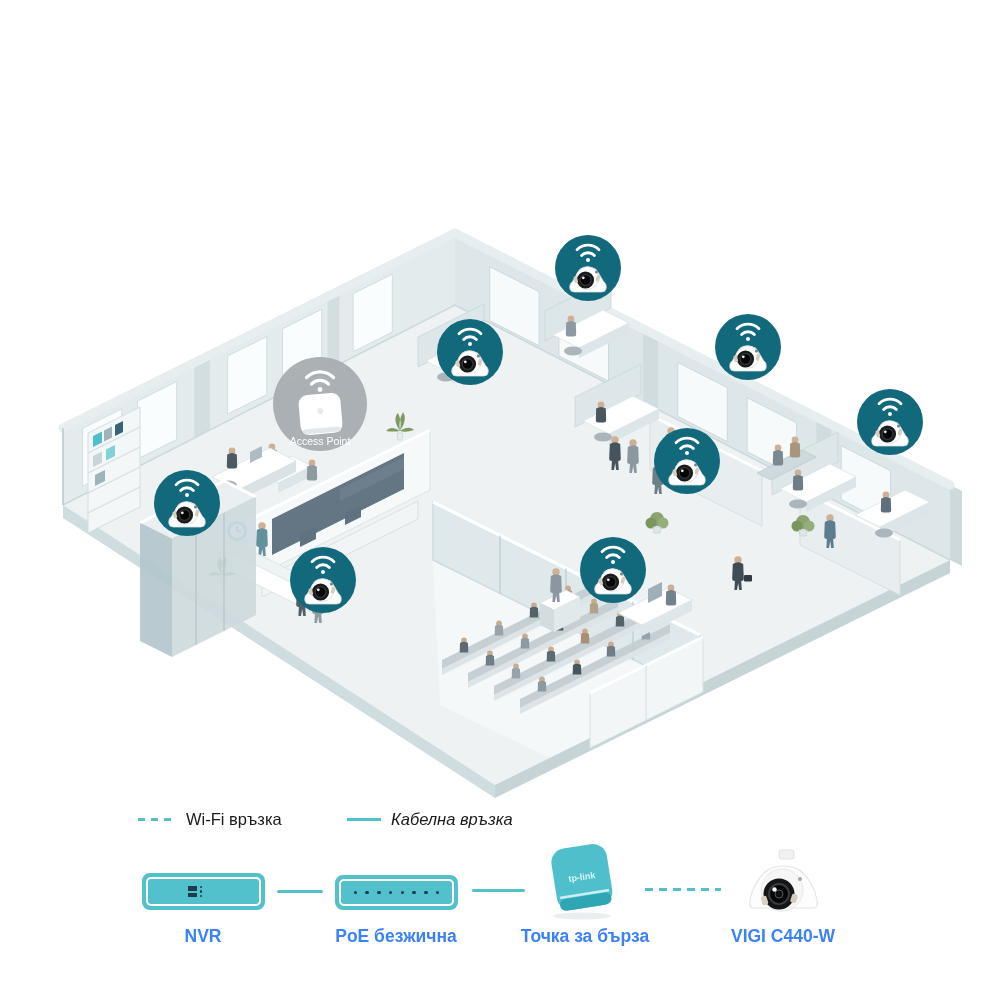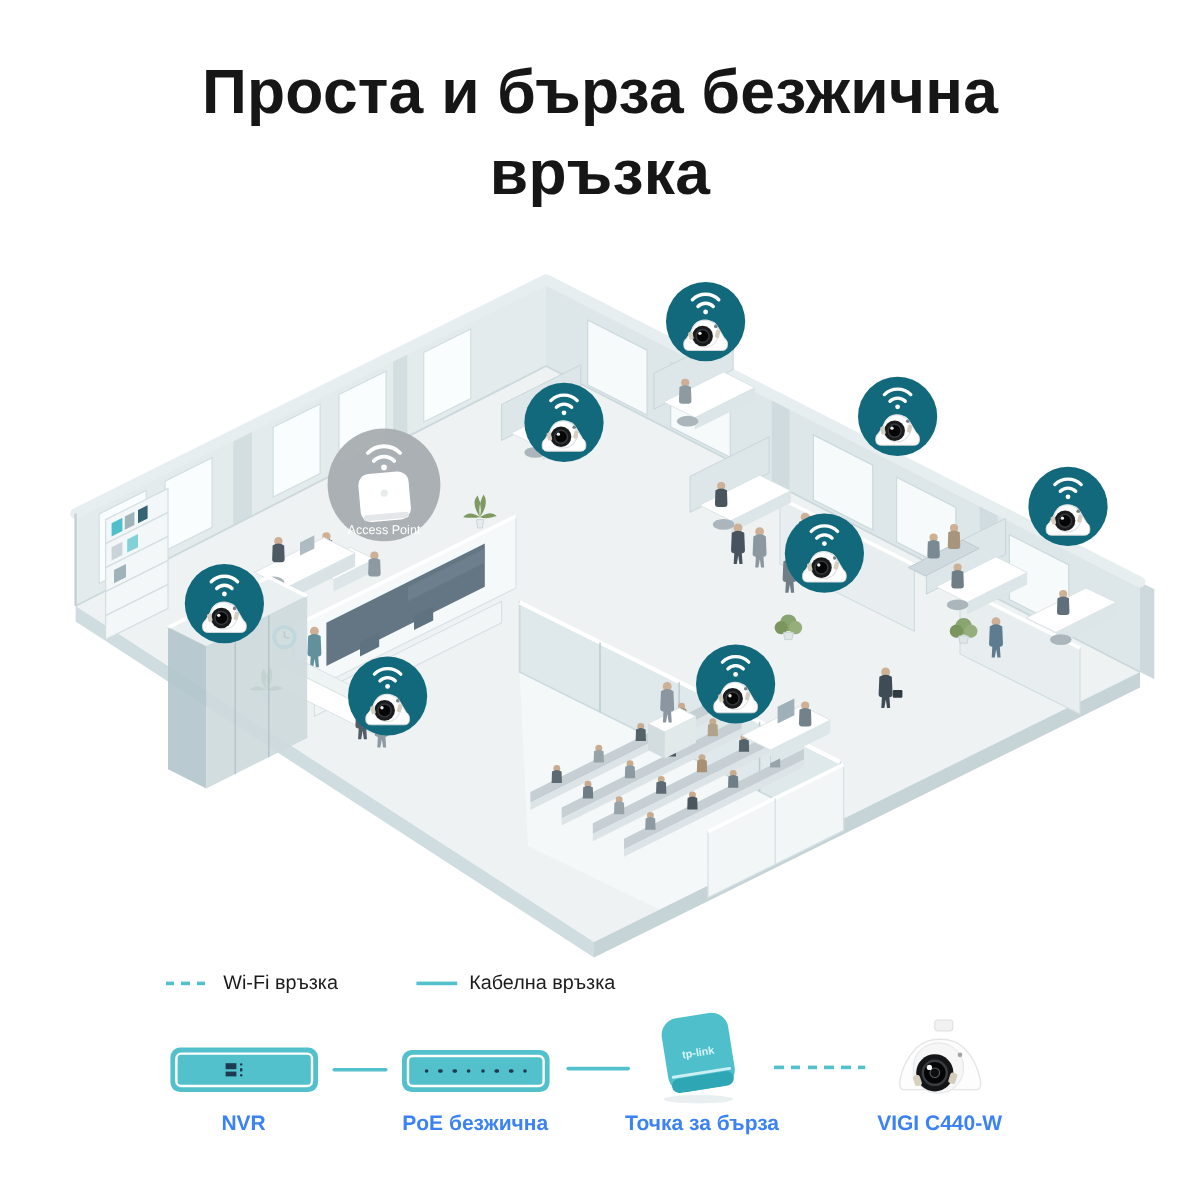--- a/index.html
+++ b/index.html
@@ -16,21 +16,21 @@
          font-size:52px;line-height:1.30;font-weight:700;letter-spacing:.2px;color:#161616;}
   
   .scene{position:absolute;top:205px;left:0;width:800px;height:600px;}
   .scene svg.building{position:absolute;top:0;left:0;}
   .camera-badge{position:absolute;width:68px;height:68px;transform:translate(-50%,-50%);}
   .ap-badge{position:absolute;width:96px;height:96px;transform:translate(-50%,-50%);}
   .badge-bg{fill:var(--badge);}
   
   .legend-item{position:absolute;display:flex;align-items:center;height:22px;}
   #legend-wifi{left:138px;top:808px;}
-  #legend-wired{left:347px;top:808px;}
+  #legend-wired{left:347px;top:808px;font-style:italic;}
   .dash-line{width:38px;height:3px;
      background:repeating-linear-gradient(90deg,var(--accent) 0 7px,transparent 7px 13px);}
   .solid-line{width:34px;height:3px;background:var(--accent);}
   .legend-label{margin-left:10px;font-size:16.5px;color:#1b1b1b;}
   
   .dev-box{position:absolute;background:var(--accent);border-radius:8px;}
   .dev-box::before{content:"";position:absolute;inset:4px;border:2.5px solid #fff;border-radius:5px;}
   #nvr{left:142px;top:873px;width:123px;height:37px;}
   #poe-switch{left:335px;top:875px;width:123px;height:35px;}
   .nvr-icon{position:absolute;left:46px;top:0;bottom:0;display:flex;align-items:center;gap:2.5px;}
@@ -51,21 +51,20 @@
   .dev-label{position:absolute;top:926px;transform:translateX(-50%);
              font-size:17.5px;font-weight:700;white-space:nowrap;color:#3b82f6;}
   #label-nvr{left:203px;} #label-switch{left:396px;} #label-ap{left:585px;} #label-cam{left:783px;}
   text{font-family:"Liberation Sans", sans-serif;}
 </style>
 </head>
 <body>
 
 <div class="page">
 
-  <div class="title">Проста и бърза безжична връзка</div>
 
   <div class="scene">
     <svg class="building" width="1000" height="600" viewBox="0 0 1000 600">
 
       <polygon points="455,100 950,355 495,580 63,300" fill="#eef2f3"></polygon>
       <polygon points="433,355 700,488 560,558 440,500" fill="#f4f8f9"></polygon>
       <polygon points="950,355 495,580 495,593 950,368" fill="#c6d4d8"></polygon>
       <polygon points="495,580 63,300 63,313 495,593" fill="#cfdce0"></polygon>
 
       <polygon points="63,223 455,28 455,100 63,300" fill="#e3ebed"></polygon>

